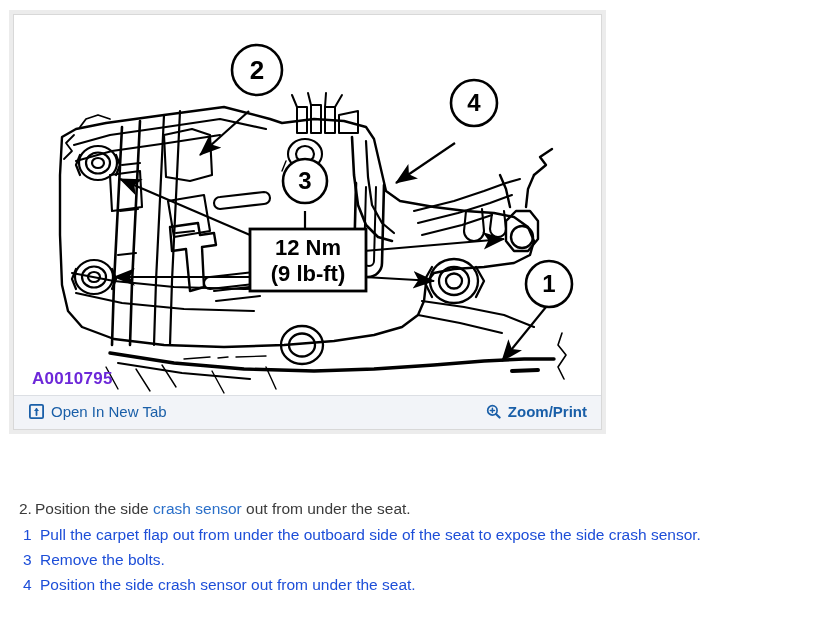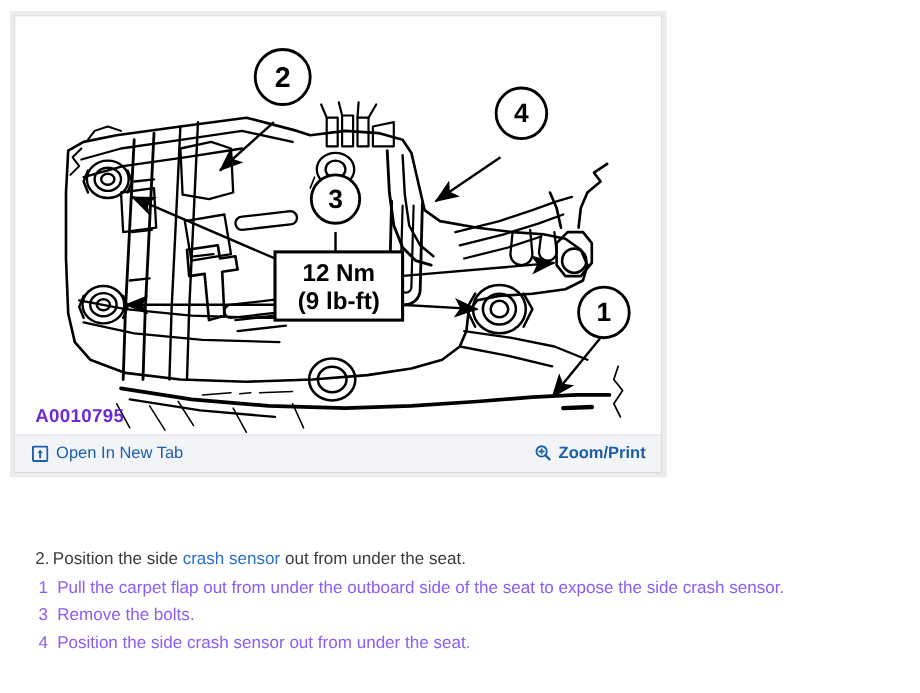--- a/index.html
+++ b/index.html
@@ -79,61 +79,60 @@
     align-items: center;
     gap: 7px;
     font-family: "Liberation Sans", sans-serif;
     font-size: 15px;
     color: #1a5fa8;
     cursor: pointer;
     white-space: nowrap;
     text-decoration: none;
   }
 
-  .footer-link.left  { left: 15px;  top: 7px; align-items: flex-end; }
+  .footer-link.left  { left: 15px;  top: 7px; }
   .footer-link.right { right: 14px; top: 7px; font-weight: bold; }
 
   .icon-box { display: inline-flex; align-items: center; justify-content: center; }
 
   
   .procedure {
     position: absolute;
     left: 0;
     top: 496px;
     width: 836px;
     font-family: "Liberation Sans", sans-serif;
     color: #3b3b3b;
   }
 
   .proc-main {
     position: relative;
     font-size: 15.5px;
     line-height: 26px;
-    padding-left: 6px;
+    padding-left: 19px;
     color: #3b3b3b;
     white-space: nowrap;
-    margin-left: 26px;
   }
 
   .proc-main .marker {
     display: inline-block;
     width: 16px;
   }
 
   .proc-link {
     color: #2a6fc9;
     cursor: pointer;
   }
 
   .proc-sub {
     position: relative;
     font-size: 15.5px;
     line-height: 25px;
-    padding-left: 35px;
-    color: #8b5cf6;
+    padding-left: 23px;
+    color: #1d4ed8;
     white-space: nowrap;
   }
 
   .proc-sub .marker {
     display: inline-block;
     width: 17px;
   }
 </style>
 </head>
 <body>

